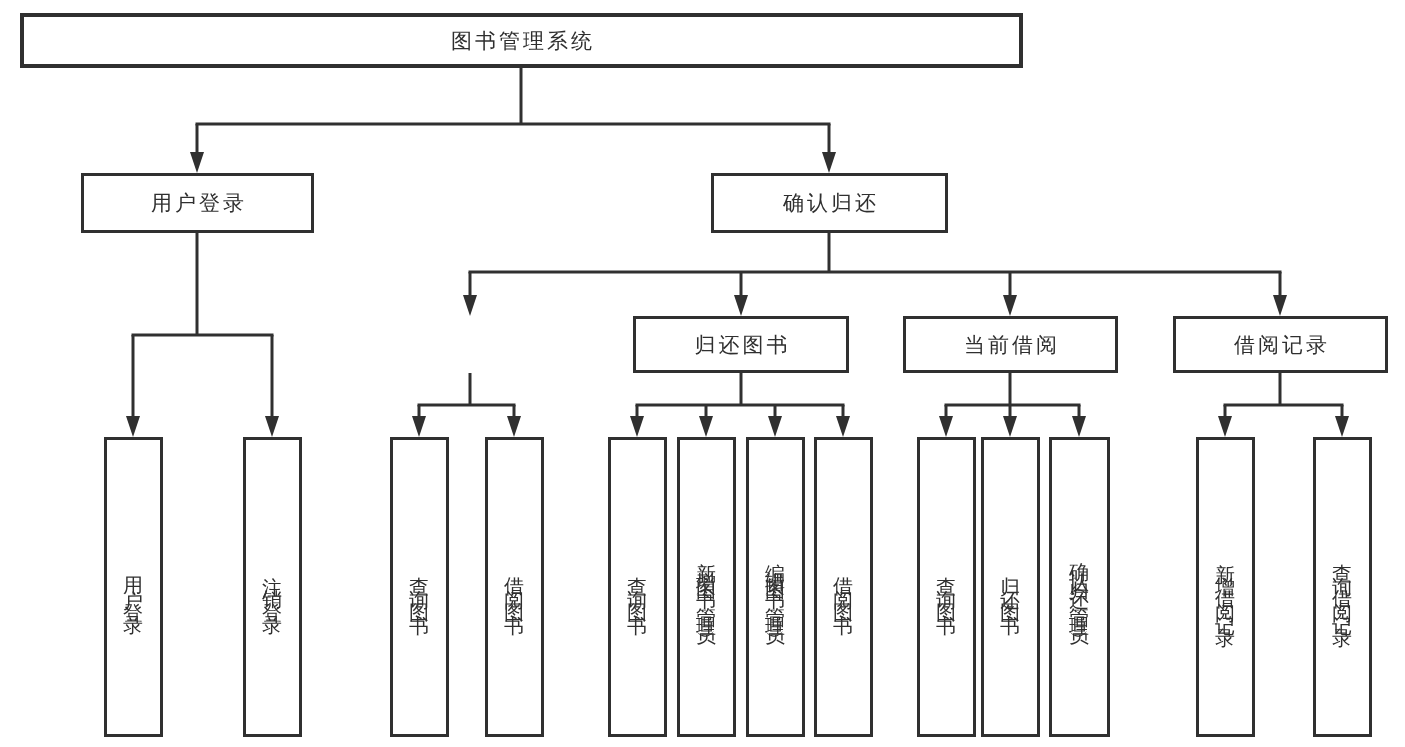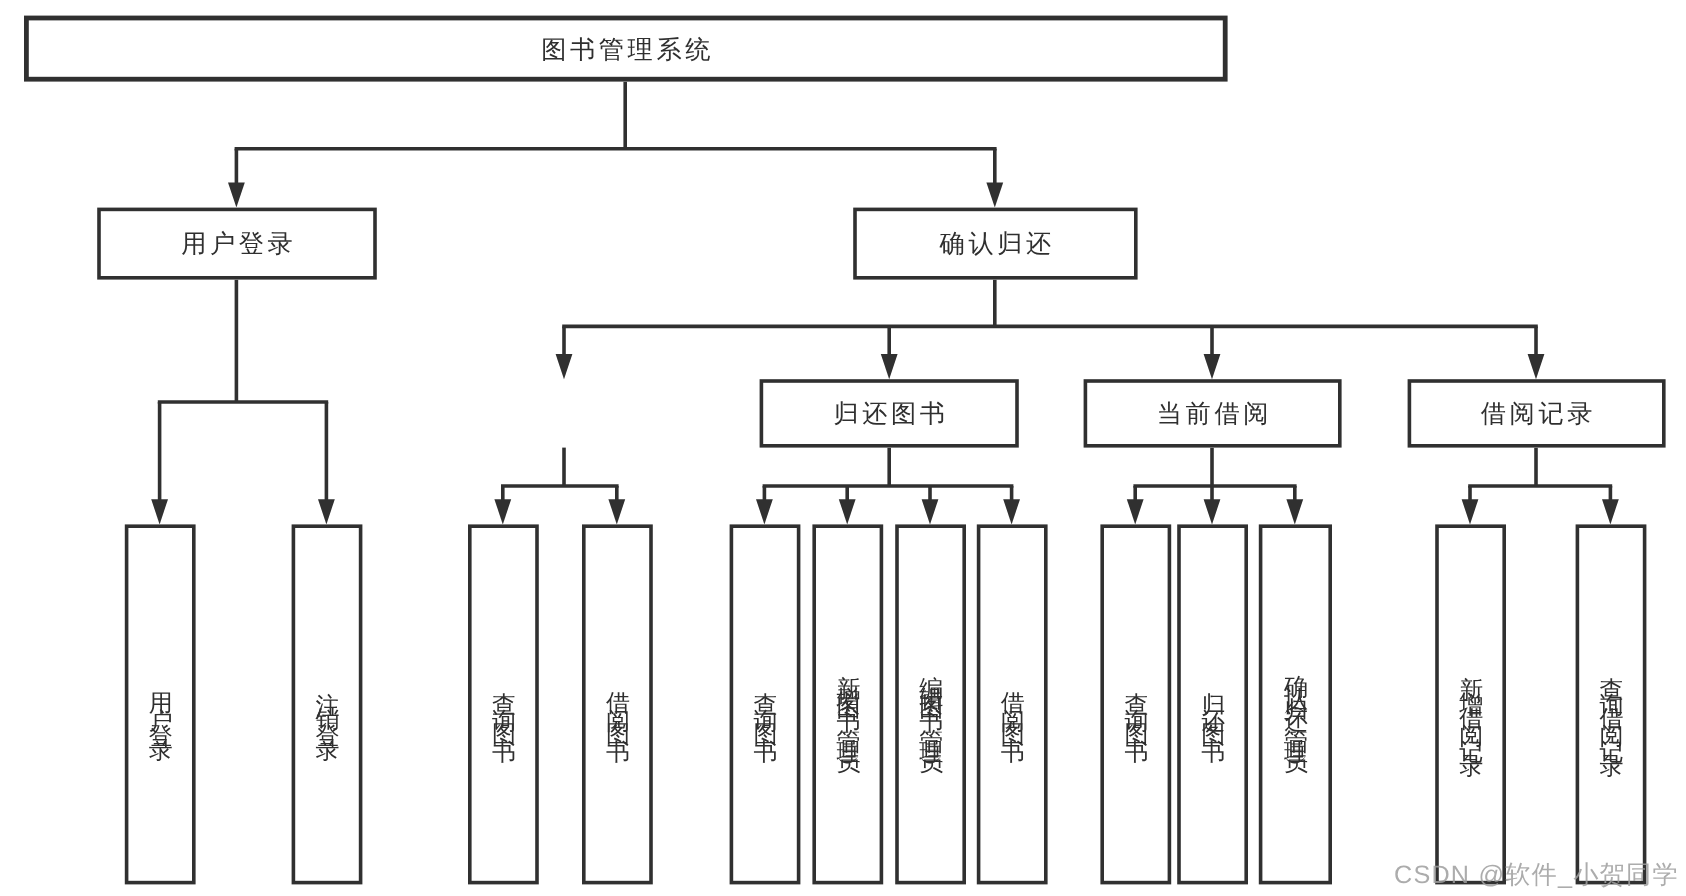--- a/index.html
+++ b/index.html
@@ -166,14 +166,13 @@
     <span class="vlabel long">确认归还（管理员）</span>
   </div>
 
   <div class="box leaf" style="left:1196px;top:437px;width:59px;height:300px">
     <span class="vlabel">新增借阅记录</span>
   </div>
   <div class="box leaf" style="left:1313px;top:437px;width:59px;height:300px">
     <span class="vlabel">查询借阅记录</span>
   </div>
 
-  <div class="watermark">CSDN @软件_小贺同学</div>
 </div>
 
 </body></html>

